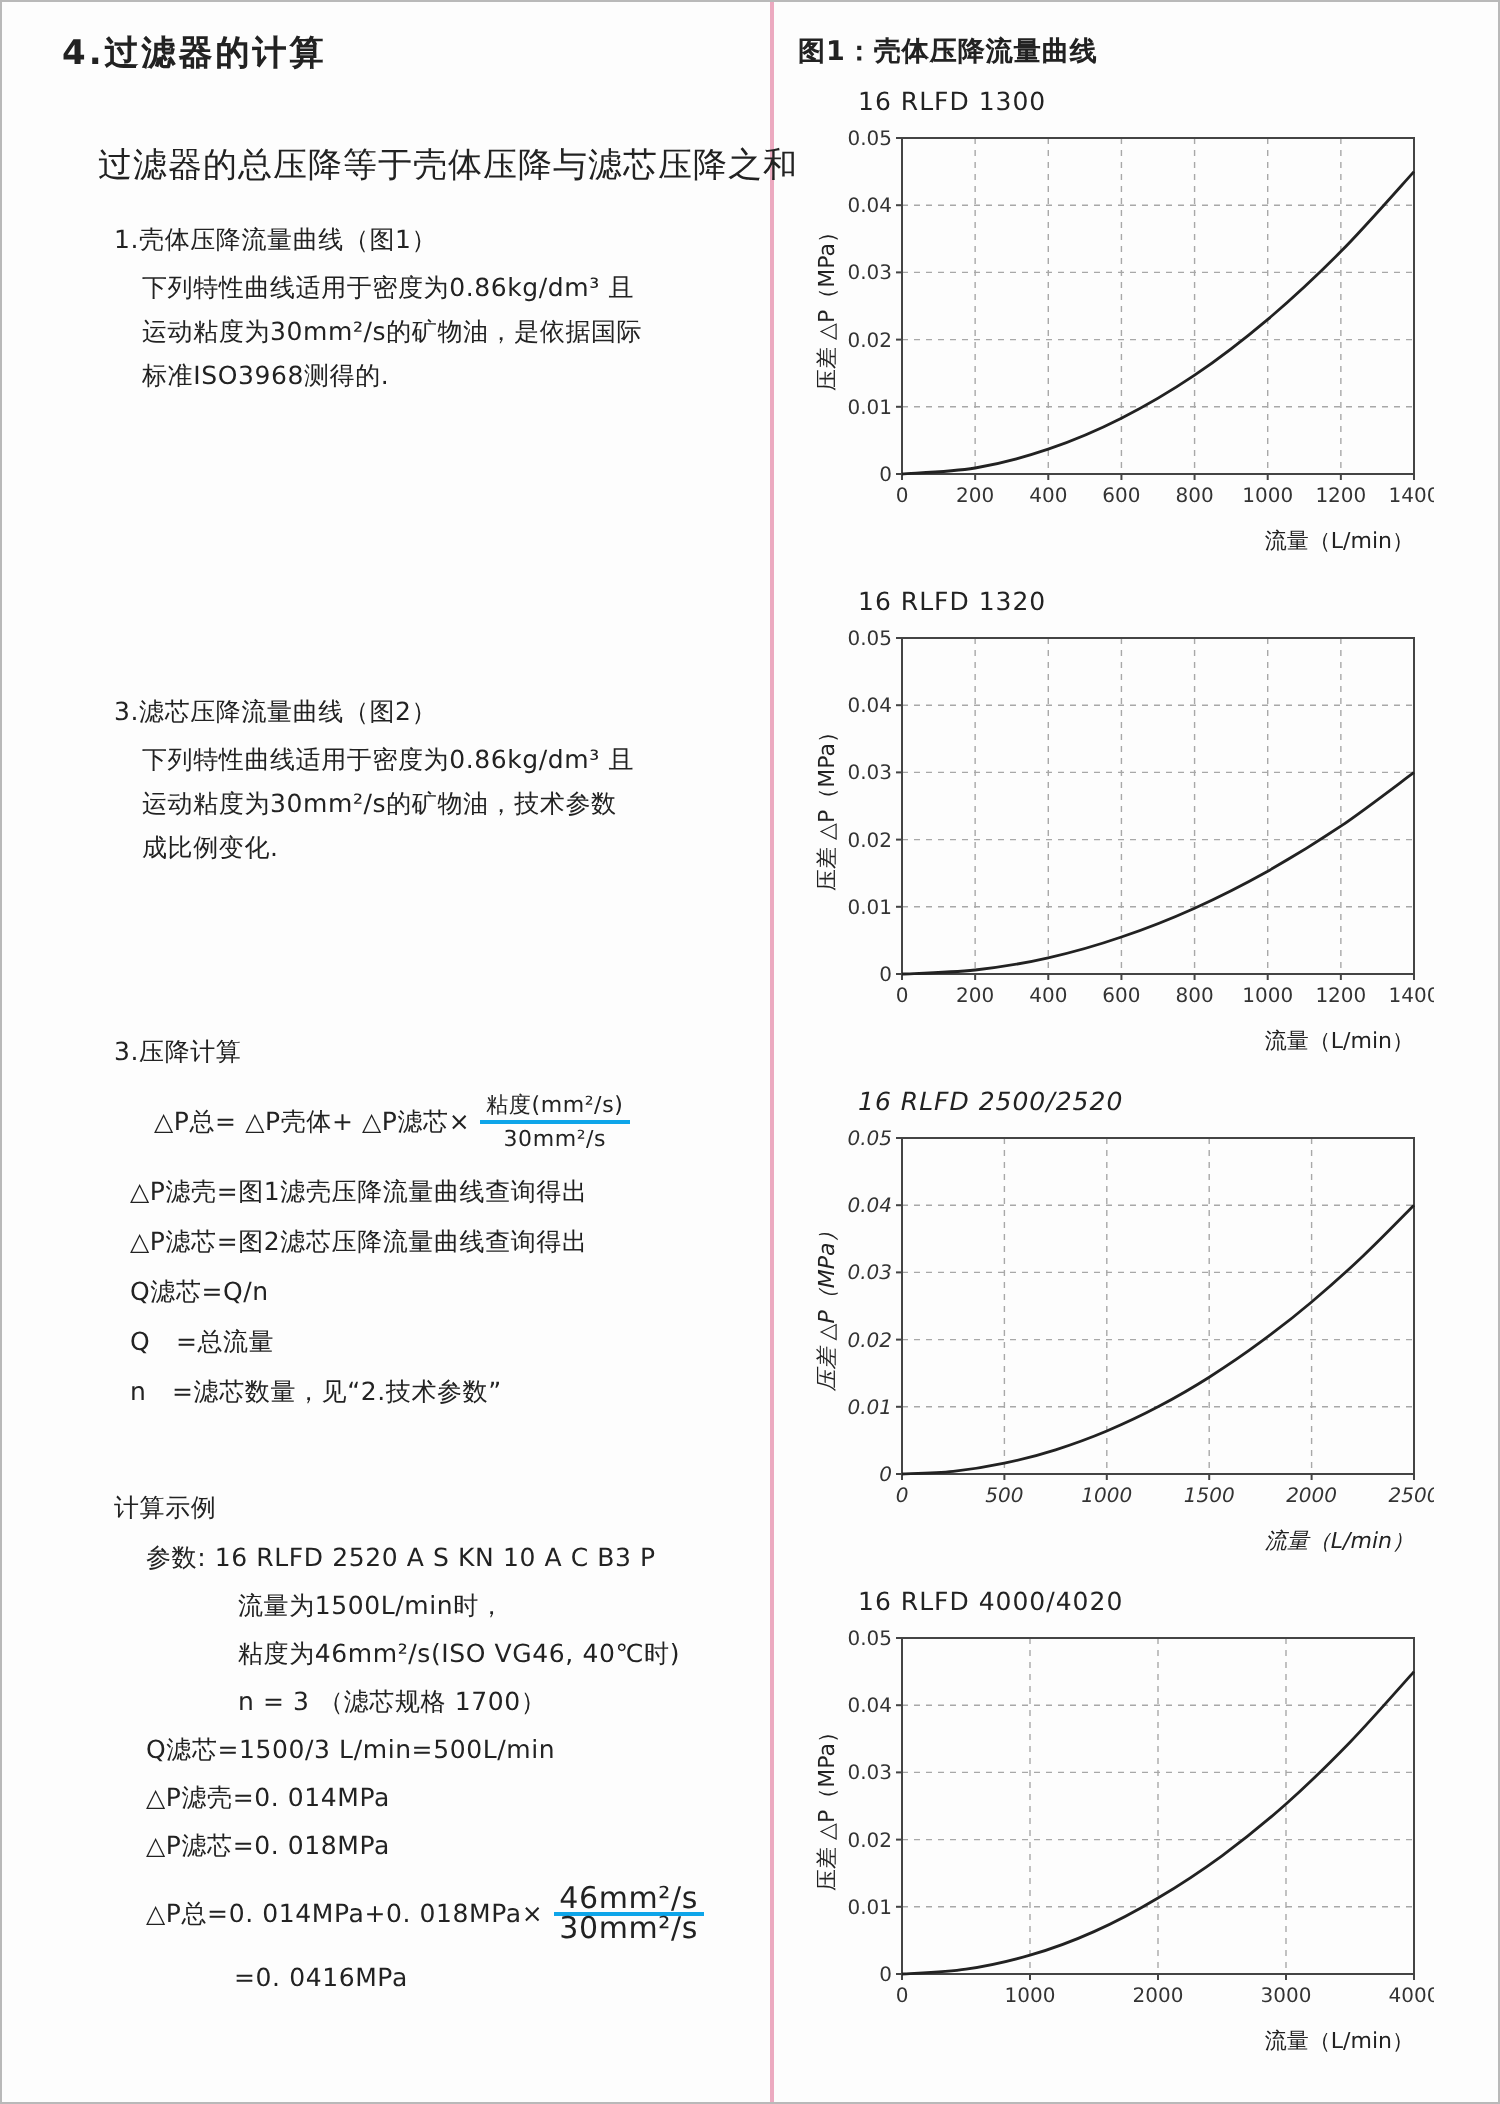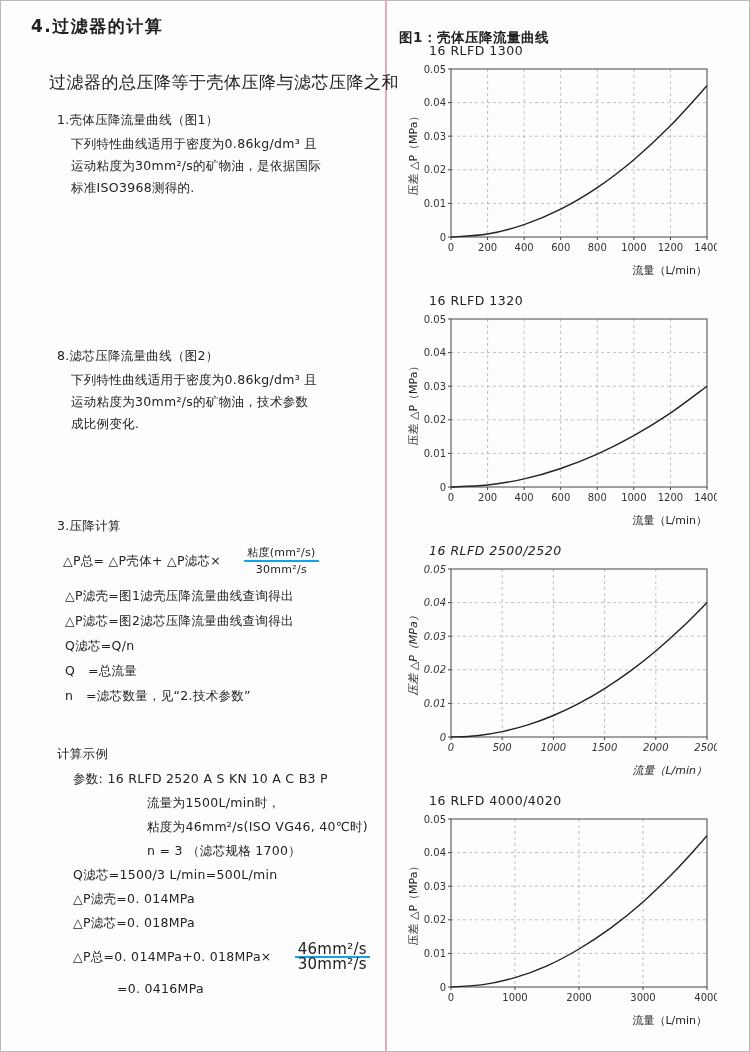--- a/index.html
+++ b/index.html
@@ -14,30 +14,30 @@
   .doc-title { position:absolute; left:30px; top:14px; font-size:17px; font-weight:600; letter-spacing:1.5px; }
   .intro { position:absolute; left:48px; top:70px; font-size:17px; letter-spacing:0.5px; }
   .sec { position:absolute; left:56px; font-size:12.5px; line-height:22px; letter-spacing:0.3px; }
   .sec .heading { margin-bottom:2px; }
   .sec .body { margin-left:14px; }
   .sec1 { top:108px; }
   .sec2 { top:344px; }
   .sec3 { top:514px; }
   .example { top:742px; }
   .example .ex-lines { margin-left:16px; line-height:24px; }
-  .example .ex-indent { margin-left:74px; }
-  .formula-row { display:flex; align-items:center; gap:23px; margin:8px 0 6px 6px; }
+  .example .ex-indent { margin-left:46px; }
+  .formula-row { display:flex; align-items:center; gap:5px; margin:8px 0 6px 20px; }
   .frac { display:inline-flex; flex-direction:column; text-align:center; font-size:11px; line-height:15px; }
   .frac .num { border-bottom:2px solid #0ea5e9; padding:0 3px; }
   .frac.small { font-size:15px; line-height:13px; }
   .sec3 .body-lines { margin-left:8px; line-height:25px; }
   .result-line { margin-left:44px; line-height:24px; }
 
   
-  .fig-header { position:absolute; left:398px; top:28px; font-size:13.5px; font-weight:700; letter-spacing:0.5px; }
+  .fig-header { position:absolute; left:398px; top:16px; font-size:13.5px; font-weight:700; letter-spacing:0.5px; }
   .chart-block { position:absolute; left:404px; width:330px; }
   .chart-block .chart-title { margin-left:24px; font-size:12.5px; letter-spacing:0.5px; margin-bottom:1px; }
   .cb0 { top:42px; }
   .cb1 { top:292px; }
   .cb2 { top:542px;font-style:italic; }
   .cb3 { top:792px; }
   .chart-canvas { width:312px; height:220px; }
   svg text { font-family:"DejaVu Sans", sans-serif; }
 </style>
 </head>
@@ -53,21 +53,21 @@
   <div class="sec sec1">
     <div class="heading">1.壳体压降流量曲线（图1）</div>
     <div class="body">
       <div>下列特性曲线适用于密度为0.86kg/dm³ 且</div>
       <div>运动粘度为30mm²/s的矿物油，是依据国际</div>
       <div>标准ISO3968测得的.</div>
     </div>
   </div>
 
   <div class="sec sec2">
-    <div class="heading">8.滤芯压降流量曲线（图2）</div>
+    <div class="heading">3.滤芯压降流量曲线（图2）</div>
     <div class="body">
       <div>下列特性曲线适用于密度为0.86kg/dm³ 且</div>
       <div>运动粘度为30mm²/s的矿物油，技术参数</div>
       <div>成比例变化.</div>
     </div>
   </div>
 
   <div class="sec sec3">
     <div class="heading">3.压降计算</div>
     <div class="formula-row">

